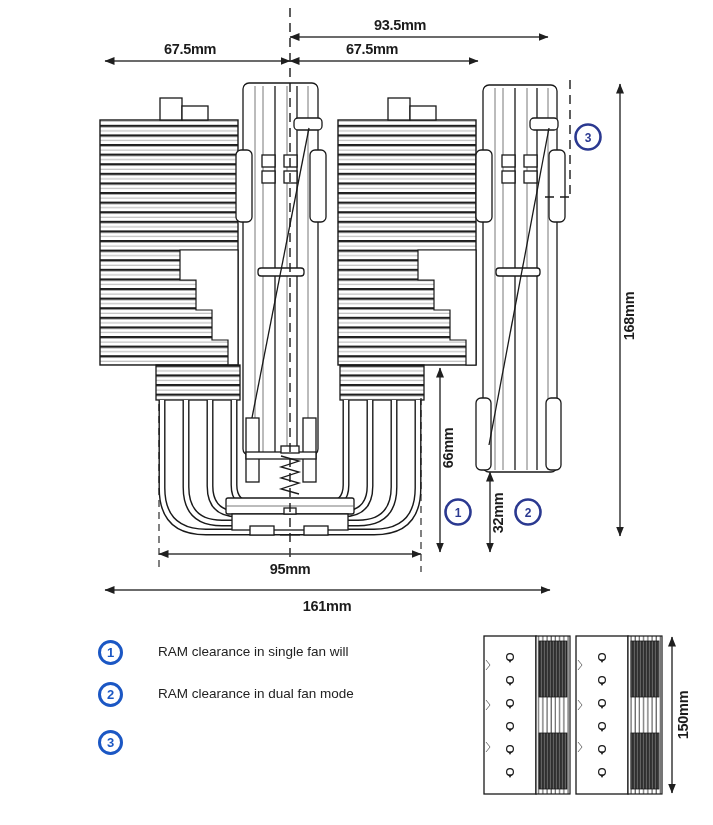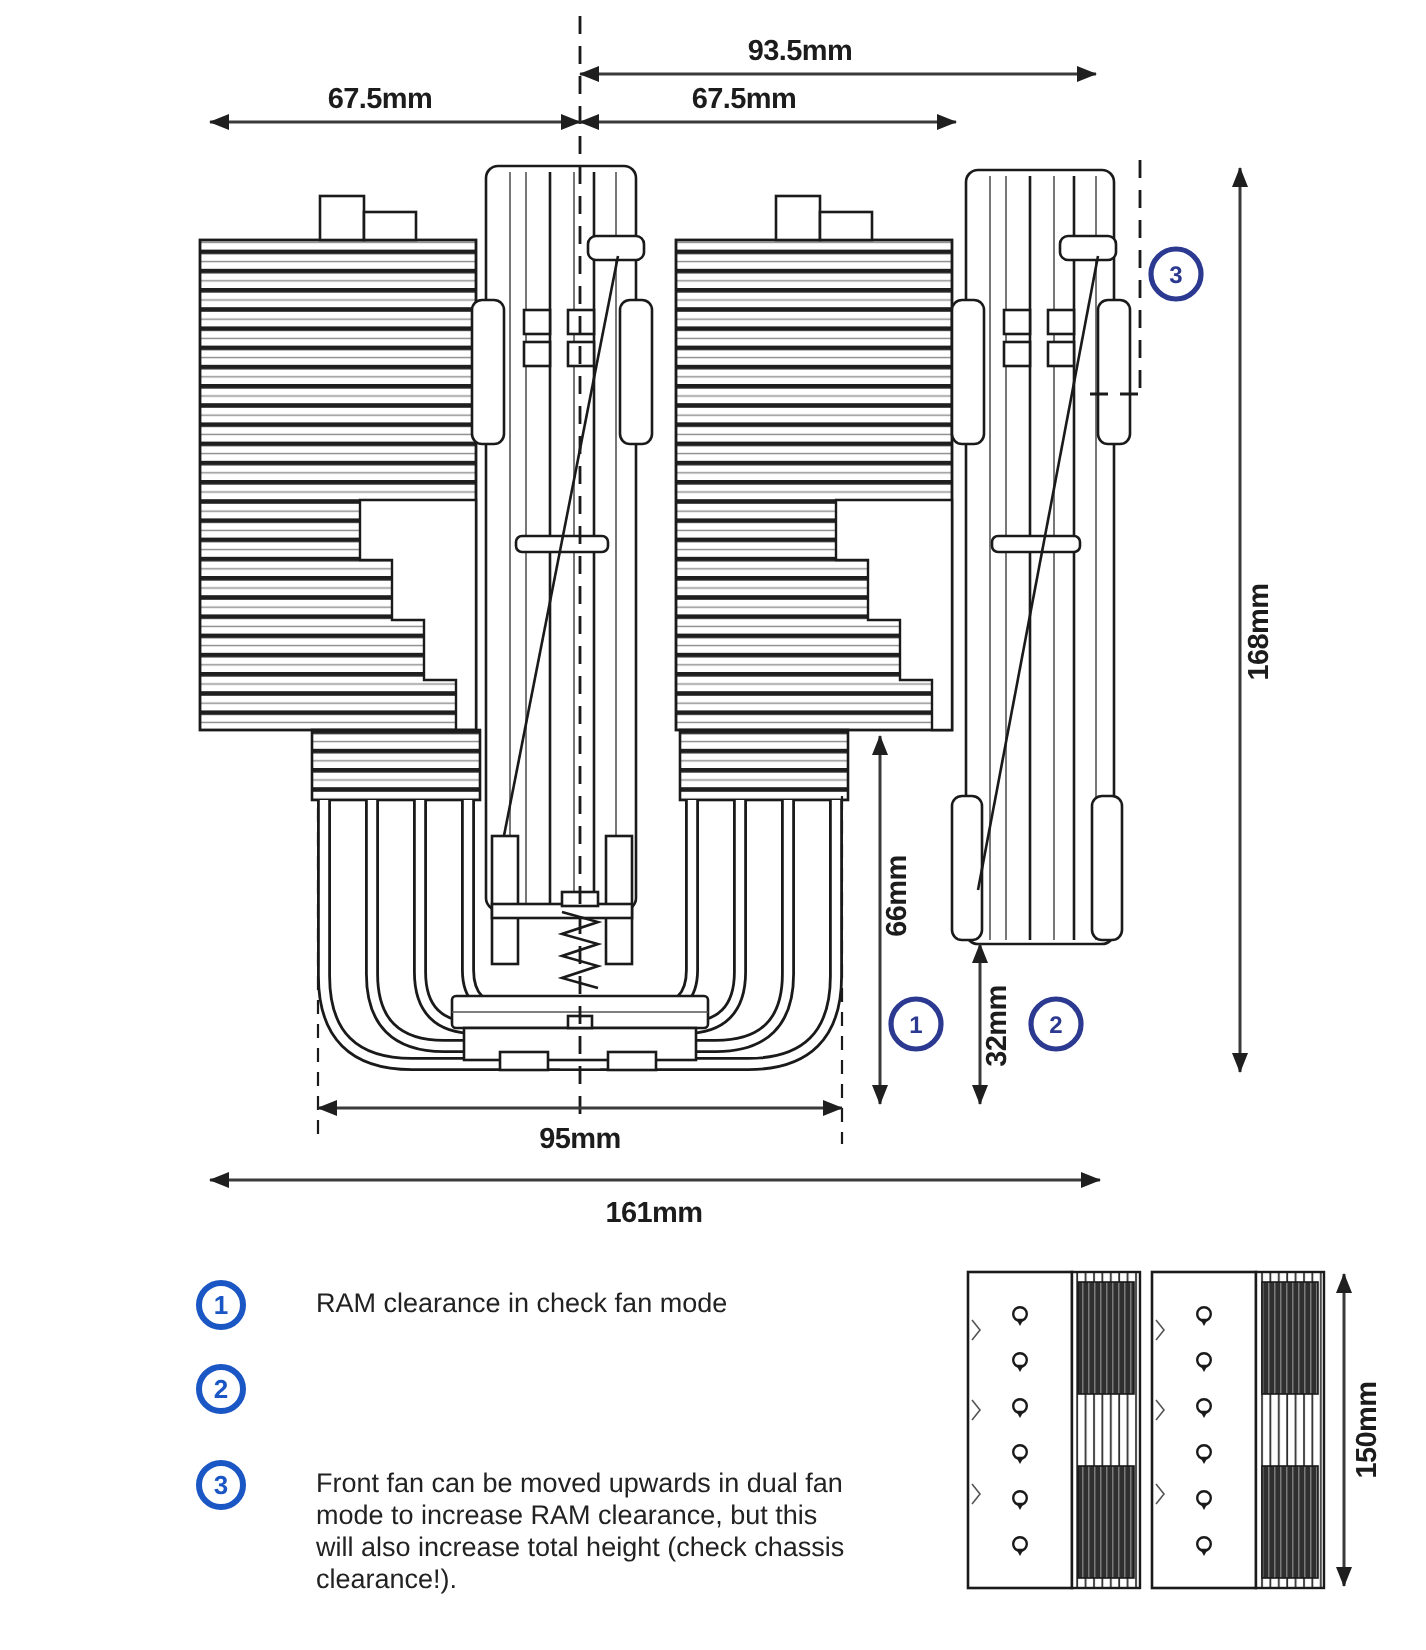--- a/index.html
+++ b/index.html
@@ -229,23 +229,23 @@
 
     <g>
       <line x1="672" y1="637" x2="672" y2="793" class="dim" marker-start="url(#ahs)" marker-end="url(#ah)"></line>
       <text transform="translate(688,715) rotate(-90)" text-anchor="middle" class="dimtext">150mm</text>
     </g>
   </g>
 </svg>
 
 <div class="legend-item" style="top:640px">
   <span class="legend-circle">1</span>
-  <span class="legend-text">RAM clearance in check fan mode</span>
+  <span class="legend-text">RAM clearance in single fan will</span>
 </div>
 <div class="legend-item" style="top:682px">
   <span class="legend-circle">2</span>
+  <span class="legend-text">RAM clearance in dual fan mode</span>
 </div>
 <div class="legend-item" style="top:730px">
   <span class="legend-circle">3</span>
-  <span class="legend-text">Front fan can be moved upwards in dual fan mode to increase RAM clearance, but this will also increase total height (check chassis clearance!).</span>
 </div>
 
 </div>
 
 </body></html>

